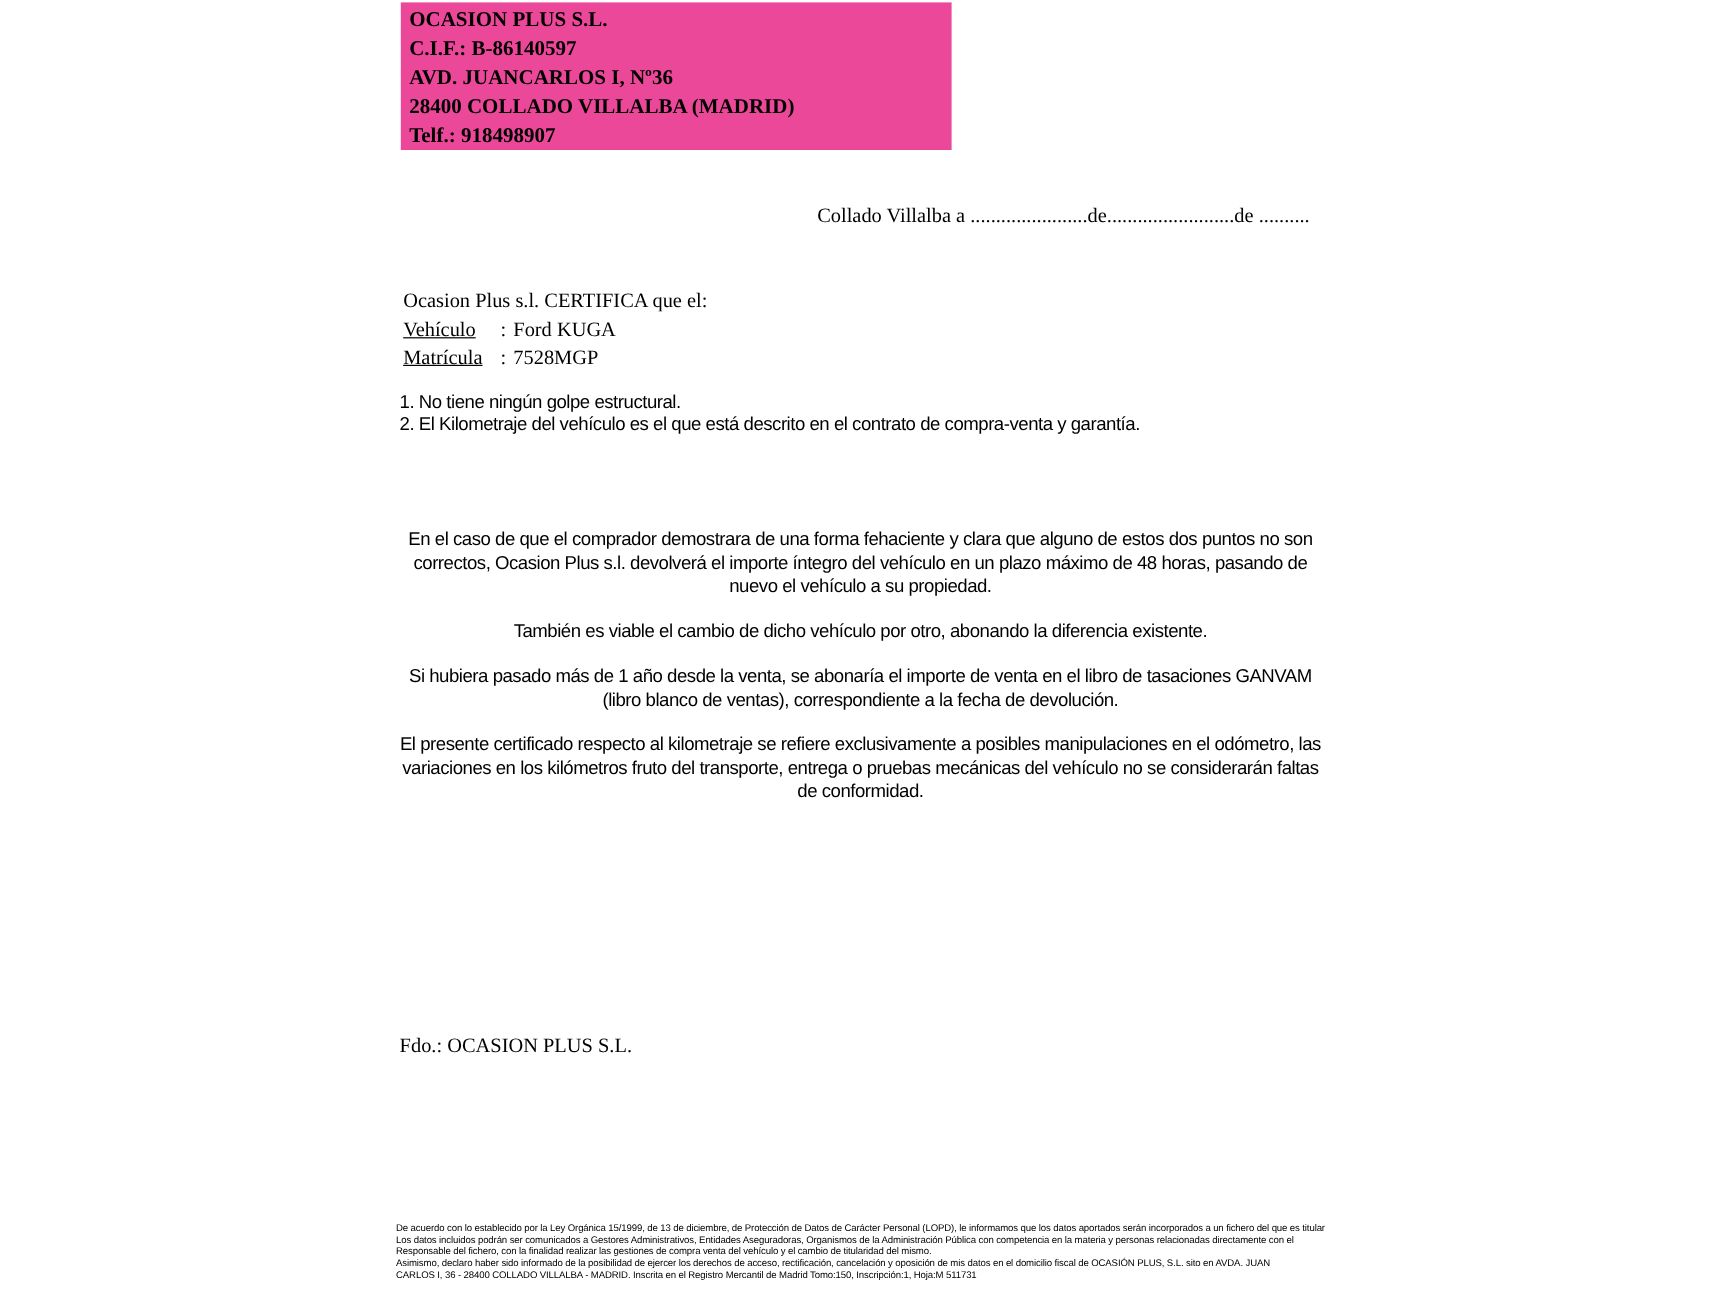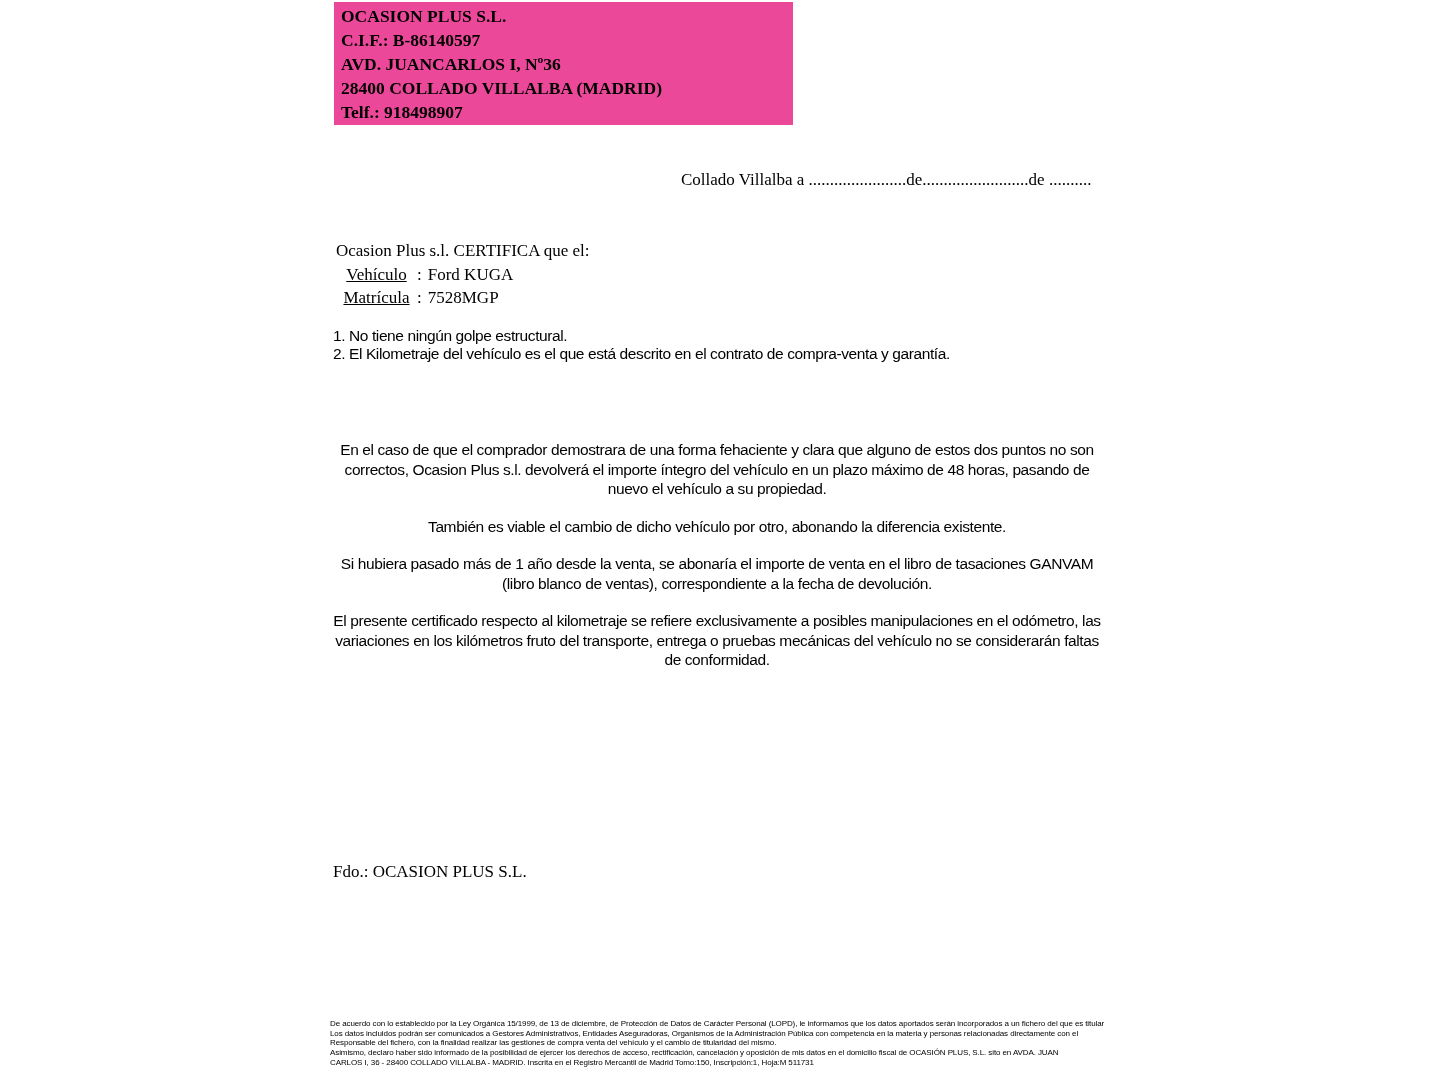--- a/index.html
+++ b/index.html
@@ -48,21 +48,21 @@
   
   .certify {
     position: absolute;
     left: 336px;
     top: 215px;
     font-family: "Liberation Serif", serif;
     font-size: 17px;
     line-height: 23.5px;
     margin-top: 24px;
   }
-  .certify .field { display: flex; white-space: nowrap; text-align: center; }
+  .certify .field { display: flex; white-space: nowrap; }
   .certify .field-label-cell { width: 81px; }
   .certify .field-label-cell span { text-decoration: underline; }
   .certify .field-value { margin-left: 6px; }
 
   
   .narrow {
     font-family: "Liberation Sans", sans-serif;
     font-size: 15.5px;
     letter-spacing: -0.4px;
     line-height: 19.5px;

